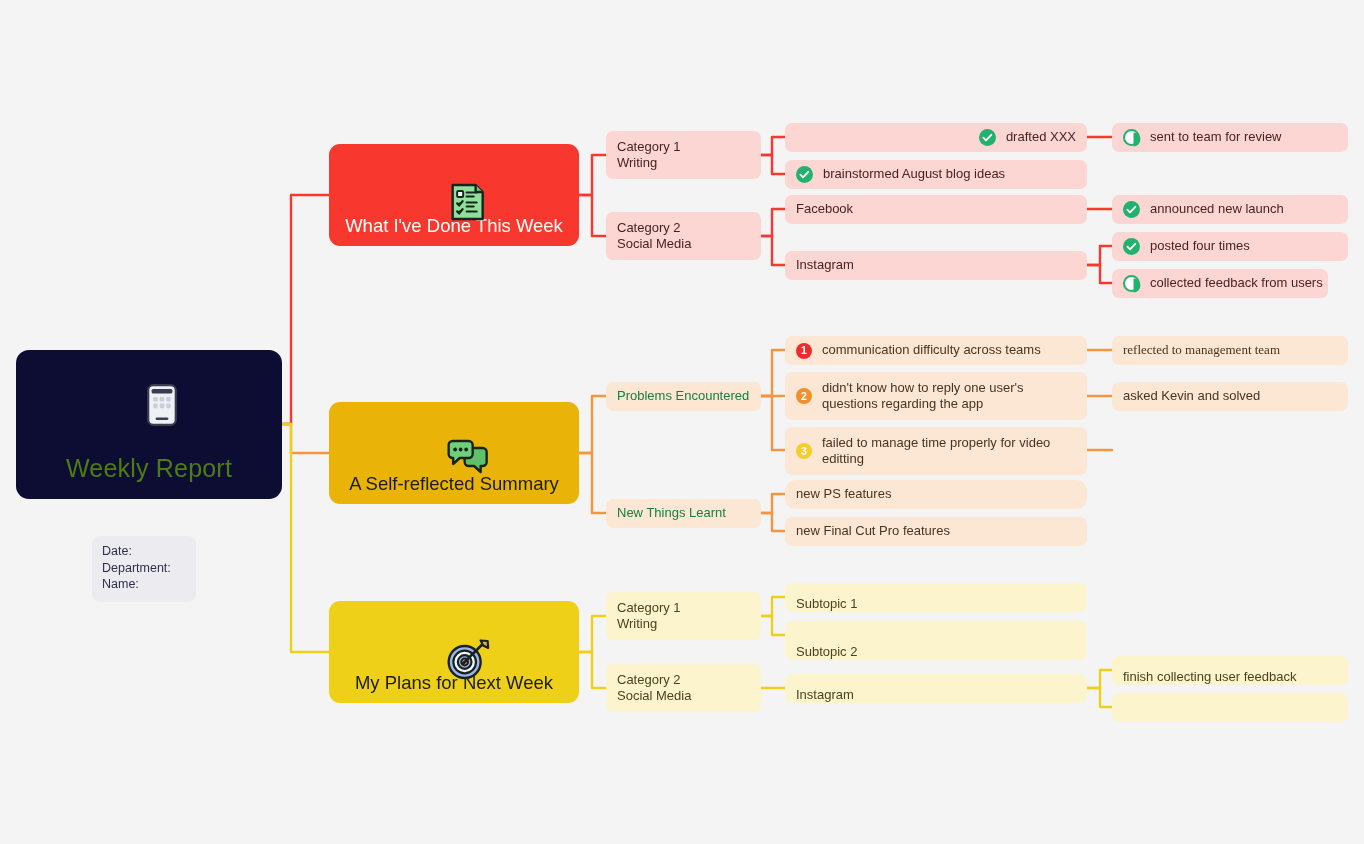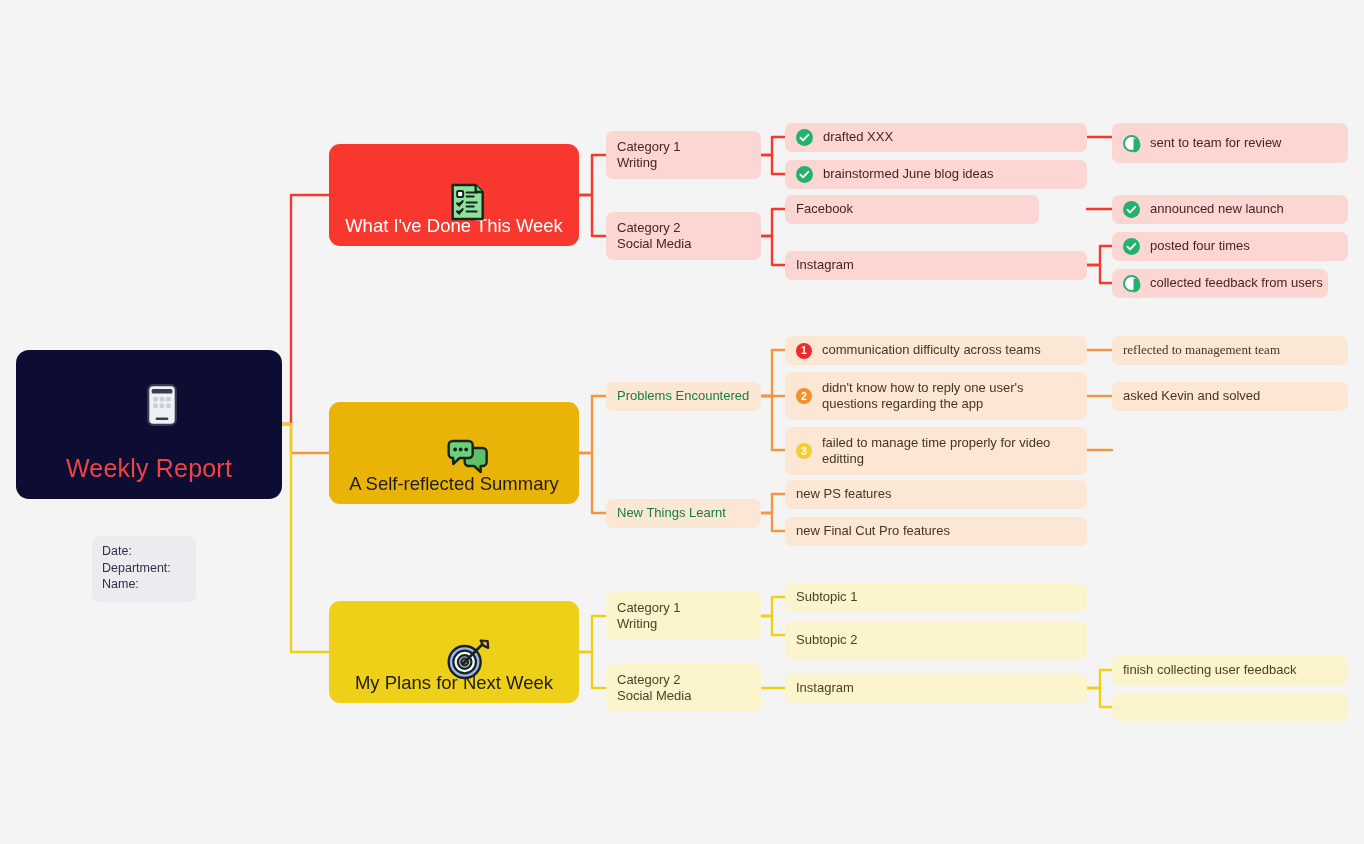--- a/index.html
+++ b/index.html
@@ -34,21 +34,21 @@
     left: 16px; top: 350px;
     width: 266px; height: 149px;
     background: #0d0d33;
     border-radius: 13px;
     flex-direction: column;
     justify-content: center;
     align-items: center;
   }
   .root .phone { margin-bottom: 6px; }
   .root-label {
-    color: #ef4444;
+    color: #4d7c0f;
     font-size: 25px;
     letter-spacing: .2px;
   }
 
   .meta {
     position: absolute;
     left: 92px; top: 536px;
     width: 104px; height: 66px;
     background: #ececf0;
     border-radius: 8px;
@@ -87,21 +87,21 @@
     font-size: 13px;
     line-height: 16.5px;
   }
   .pill.two-line { flex-direction: column; align-items: flex-start; justify-content: center; }
 
   .red-l2   { background: #fbd6d2; color: #4a2320; }
   .red-l3   { background: #fbd6d2; color: #4a2320; }
   .org-l2   { background: #fce7d5; color: #15803d; }
   .org-l3   { background: #fce7d5; color: #4a3320; }
   .yel-l2   { background: #fbf4cd; color: #4a4320; }
-  .yel-l3   { background: #fbf4cd; color: #4a4320; }
+  .yel-l3   { background: #fbf4cd; color: #4a4320; align-items: flex-end; }
 
   .pill .txt { display: block; }
 
   
   .sicon {
     flex: 0 0 auto;
     width: 17px; height: 17px;
     margin-right: 10px;
     border-radius: 50%;
     display: inline-block;
@@ -220,40 +220,40 @@
 
   <div class="node pill two-line red-l2" style="left:606px; top:131px; width:155px; height:48px;">
     <span class="txt">Category 1</span>
     <span class="txt">Writing</span>
   </div>
   <div class="node pill two-line red-l2" style="left:606px; top:212px; width:155px; height:48px;">
     <span class="txt">Category 2</span>
     <span class="txt">Social Media</span>
   </div>
 
-  <div class="node pill red-l3" style="left:785px; top:123px; width:302px; height:29px;">
+  <div class="node pill red-l3" style="left:785px; top:123px; width:302px; height:29px;justify-content:flex-end;">
     <span class="sicon" style="background: rgb(35, 178, 109);"><svg width="17" height="17" viewBox="0 0 17 17">
           <path d="M4.4 8.7l2.6 2.7 5.3-5.6" fill="none" stroke="#fff" stroke-width="1.9" stroke-linecap="round" stroke-linejoin="round"></path>
         </svg></span>
     <span>drafted XXX</span>
   </div>
   <div class="node pill red-l3" style="left:785px; top:160px; width:302px; height:29px;">
     <span class="sicon" style="background: rgb(35, 178, 109);"><svg width="17" height="17" viewBox="0 0 17 17">
           <path d="M4.4 8.7l2.6 2.7 5.3-5.6" fill="none" stroke="#fff" stroke-width="1.9" stroke-linecap="round" stroke-linejoin="round"></path>
         </svg></span>
-    <span>brainstormed June blog ideas</span>
-  </div>
-  <div class="node pill red-l3" style="left:785px; top:195px; width:254px; height:29px;">
+    <span>brainstormed August blog ideas</span>
+  </div>
+  <div class="node pill red-l3" style="left:785px; top:195px; width:302px; height:29px;">
     <span>Facebook</span>
   </div>
   <div class="node pill red-l3" style="left:785px; top:251px; width:302px; height:29px;">
     <span>Instagram</span>
   </div>
 
-  <div class="node pill red-l3" style="left:1112px; top:123px; width:236px; height:40px;">
+  <div class="node pill red-l3" style="left:1112px; top:123px; width:236px; height:29px;">
     <span class="sicon" style="background: rgb(255, 255, 255); border: 2px solid rgb(35, 178, 109); box-sizing: border-box;"><svg width="17" height="17" viewBox="0 0 17 17">
           <path d="M8.5 8.5 V1.6 A6.9 6.9 0 0 1 8.5 15.4 Z" fill="#23b26d"></path>
         </svg></span>
     <span>sent to team for review</span>
   </div>
   <div class="node pill red-l3" style="left:1112px; top:195px; width:236px; height:29px;">
     <span class="sicon" style="background: rgb(35, 178, 109);"><svg width="17" height="17" viewBox="0 0 17 17">
           <path d="M4.4 8.7l2.6 2.7 5.3-5.6" fill="none" stroke="#fff" stroke-width="1.9" stroke-linecap="round" stroke-linejoin="round"></path>
         </svg></span>
     <span>announced new launch</span>
@@ -301,21 +301,21 @@
     <span class="num" style="background: rgb(242, 144, 46);">2</span>
     <span>didn't know how to reply one user's
 questions regarding the app</span>
   </div>
   <div class="node pill org-l3" style="left:785px; top:427px; width:302px; height:48px;">
     <span class="num" style="background: rgb(242, 207, 46);">3</span>
     <span>failed to manage time properly for video
 editting</span>
   </div>
 
-  <div class="node pill org-l3" style="left:785px; top:480px; width:302px; height:29px;">
+  <div class="node pill org-l3" style="left:785px; top:480px; width:302px; height:29px;border-radius:11px;">
     <span>new PS features</span>
   </div>
   <div class="node pill org-l3" style="left:785px; top:517px; width:302px; height:29px;">
     <span>new Final Cut Pro features</span>
   </div>
 
   <div class="node pill org-l3" style="left:1112px; top:336px; width:236px; height:29px;font-family:Liberation Serif, serif;">
     <span>reflected to management team</span>
   </div>
   <div class="node pill org-l3" style="left:1112px; top:382px; width:236px; height:29px;">

